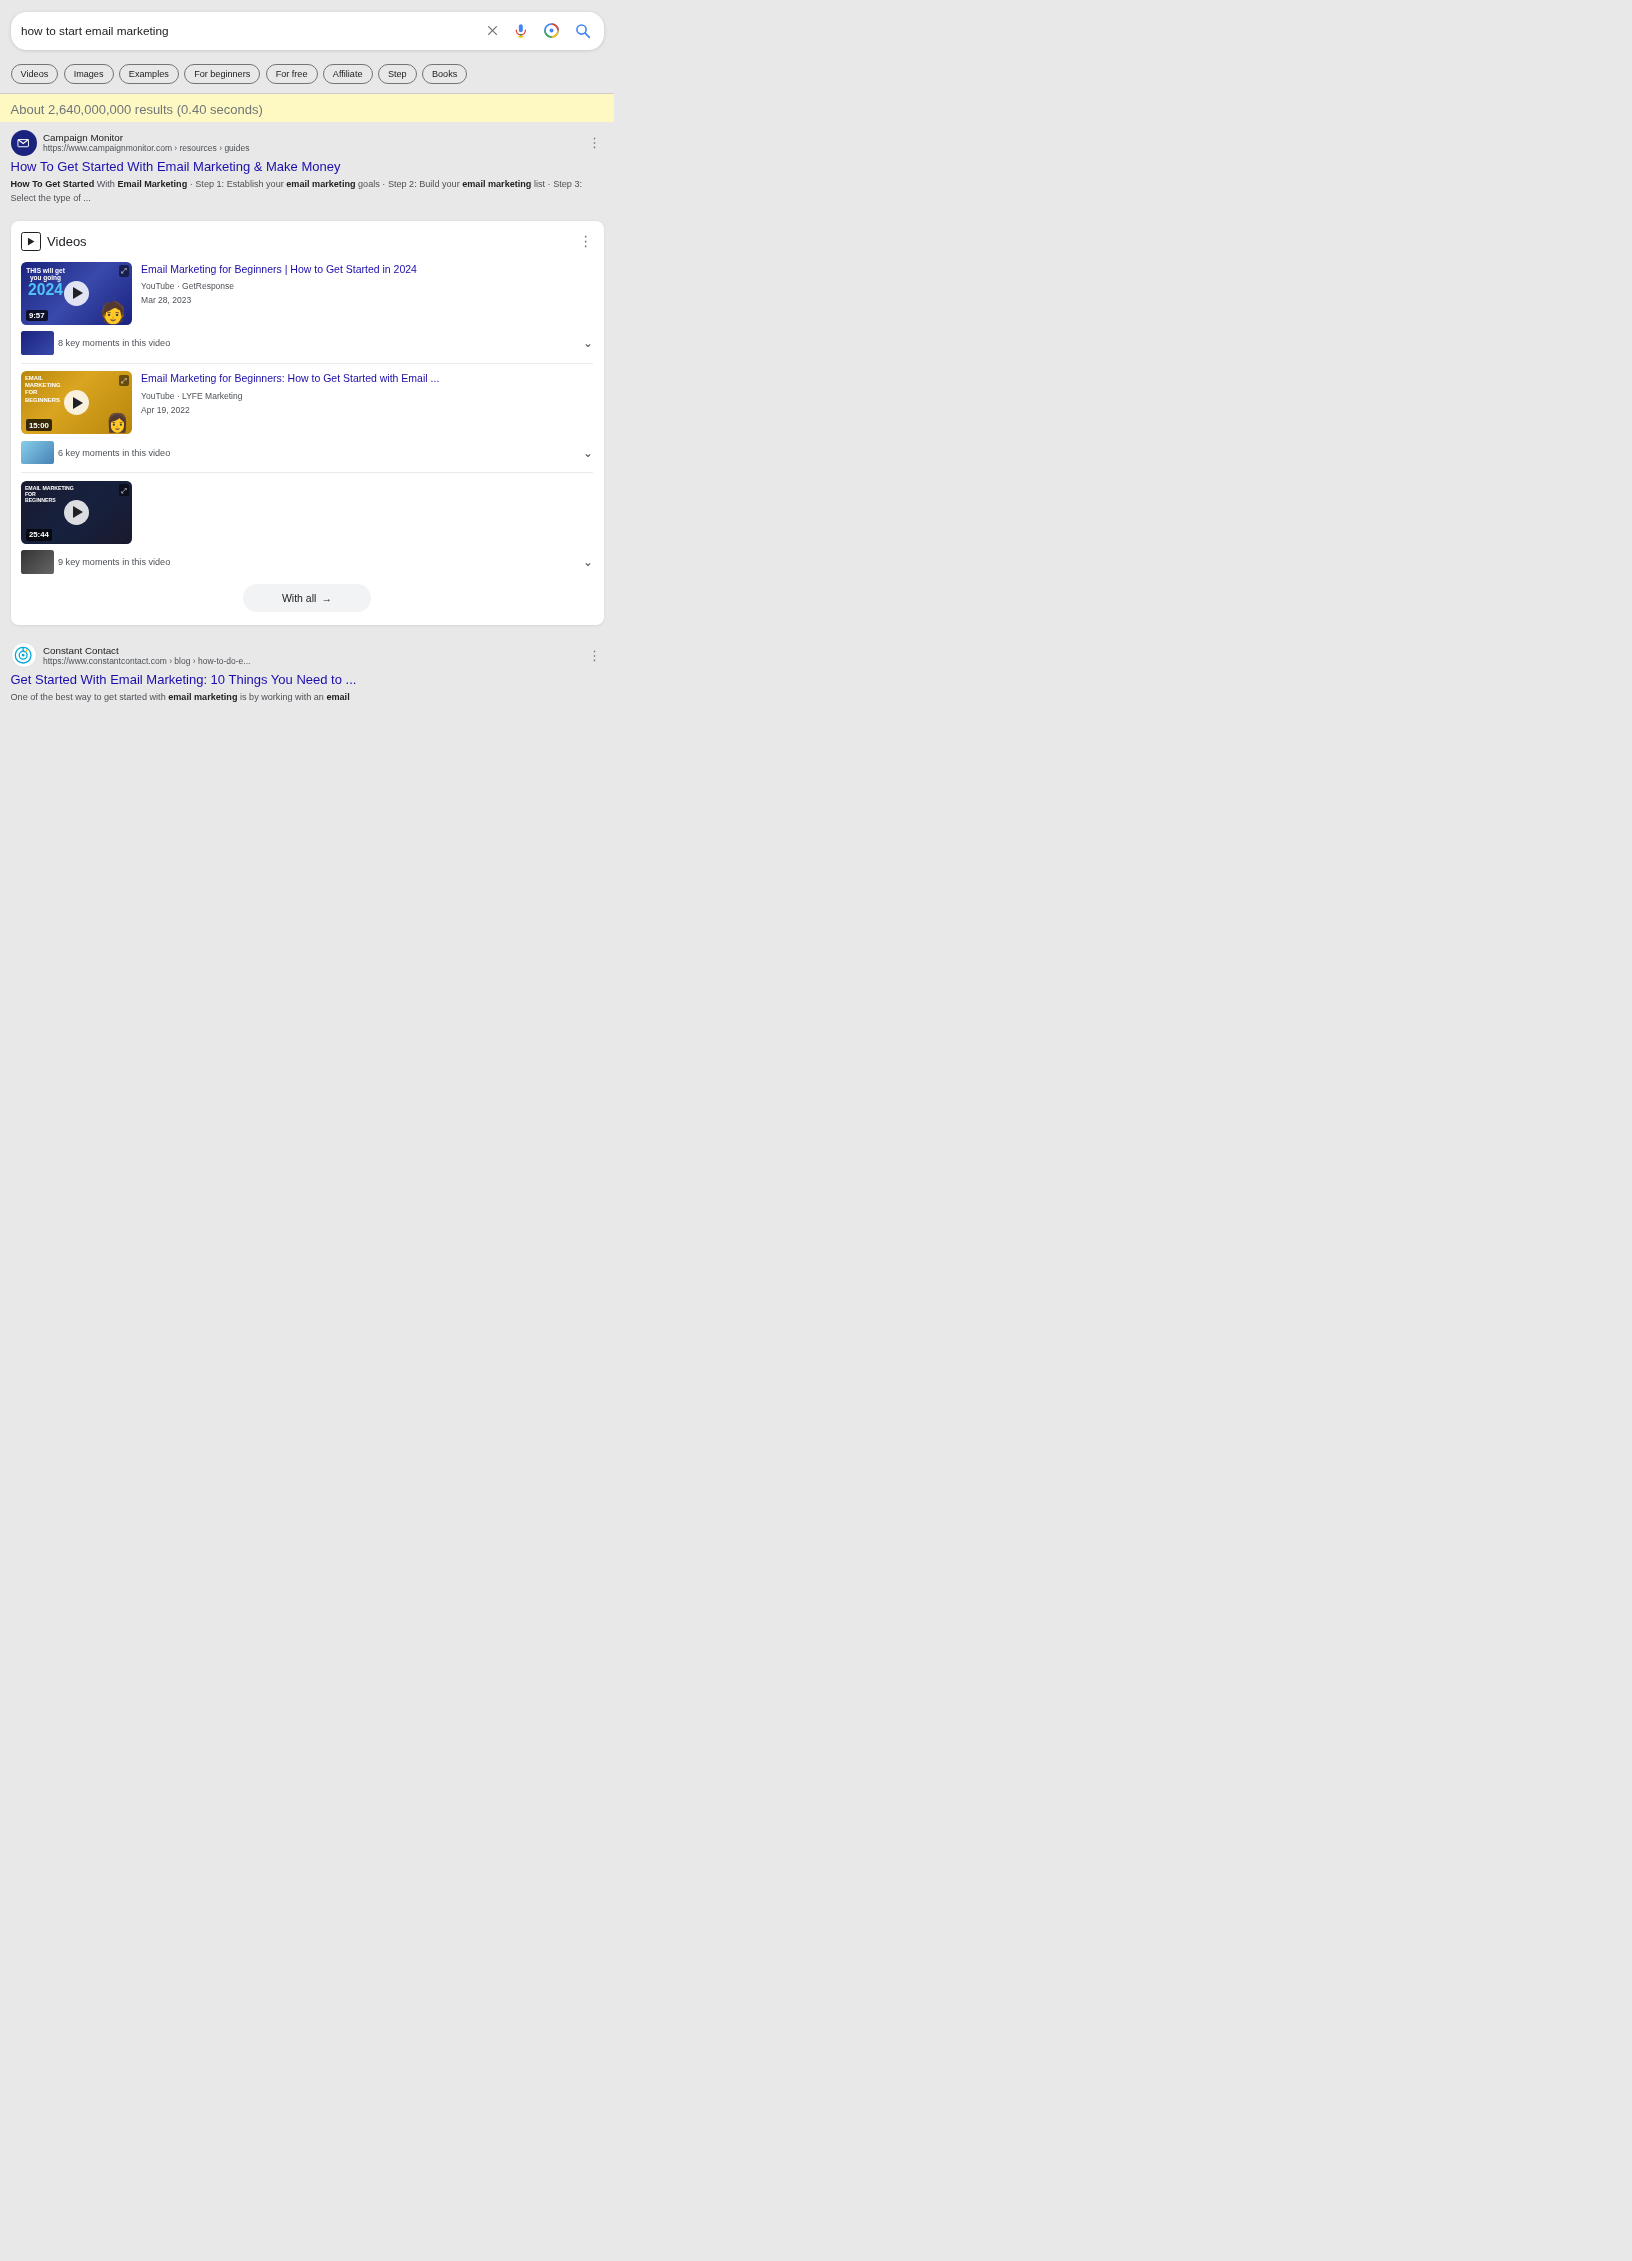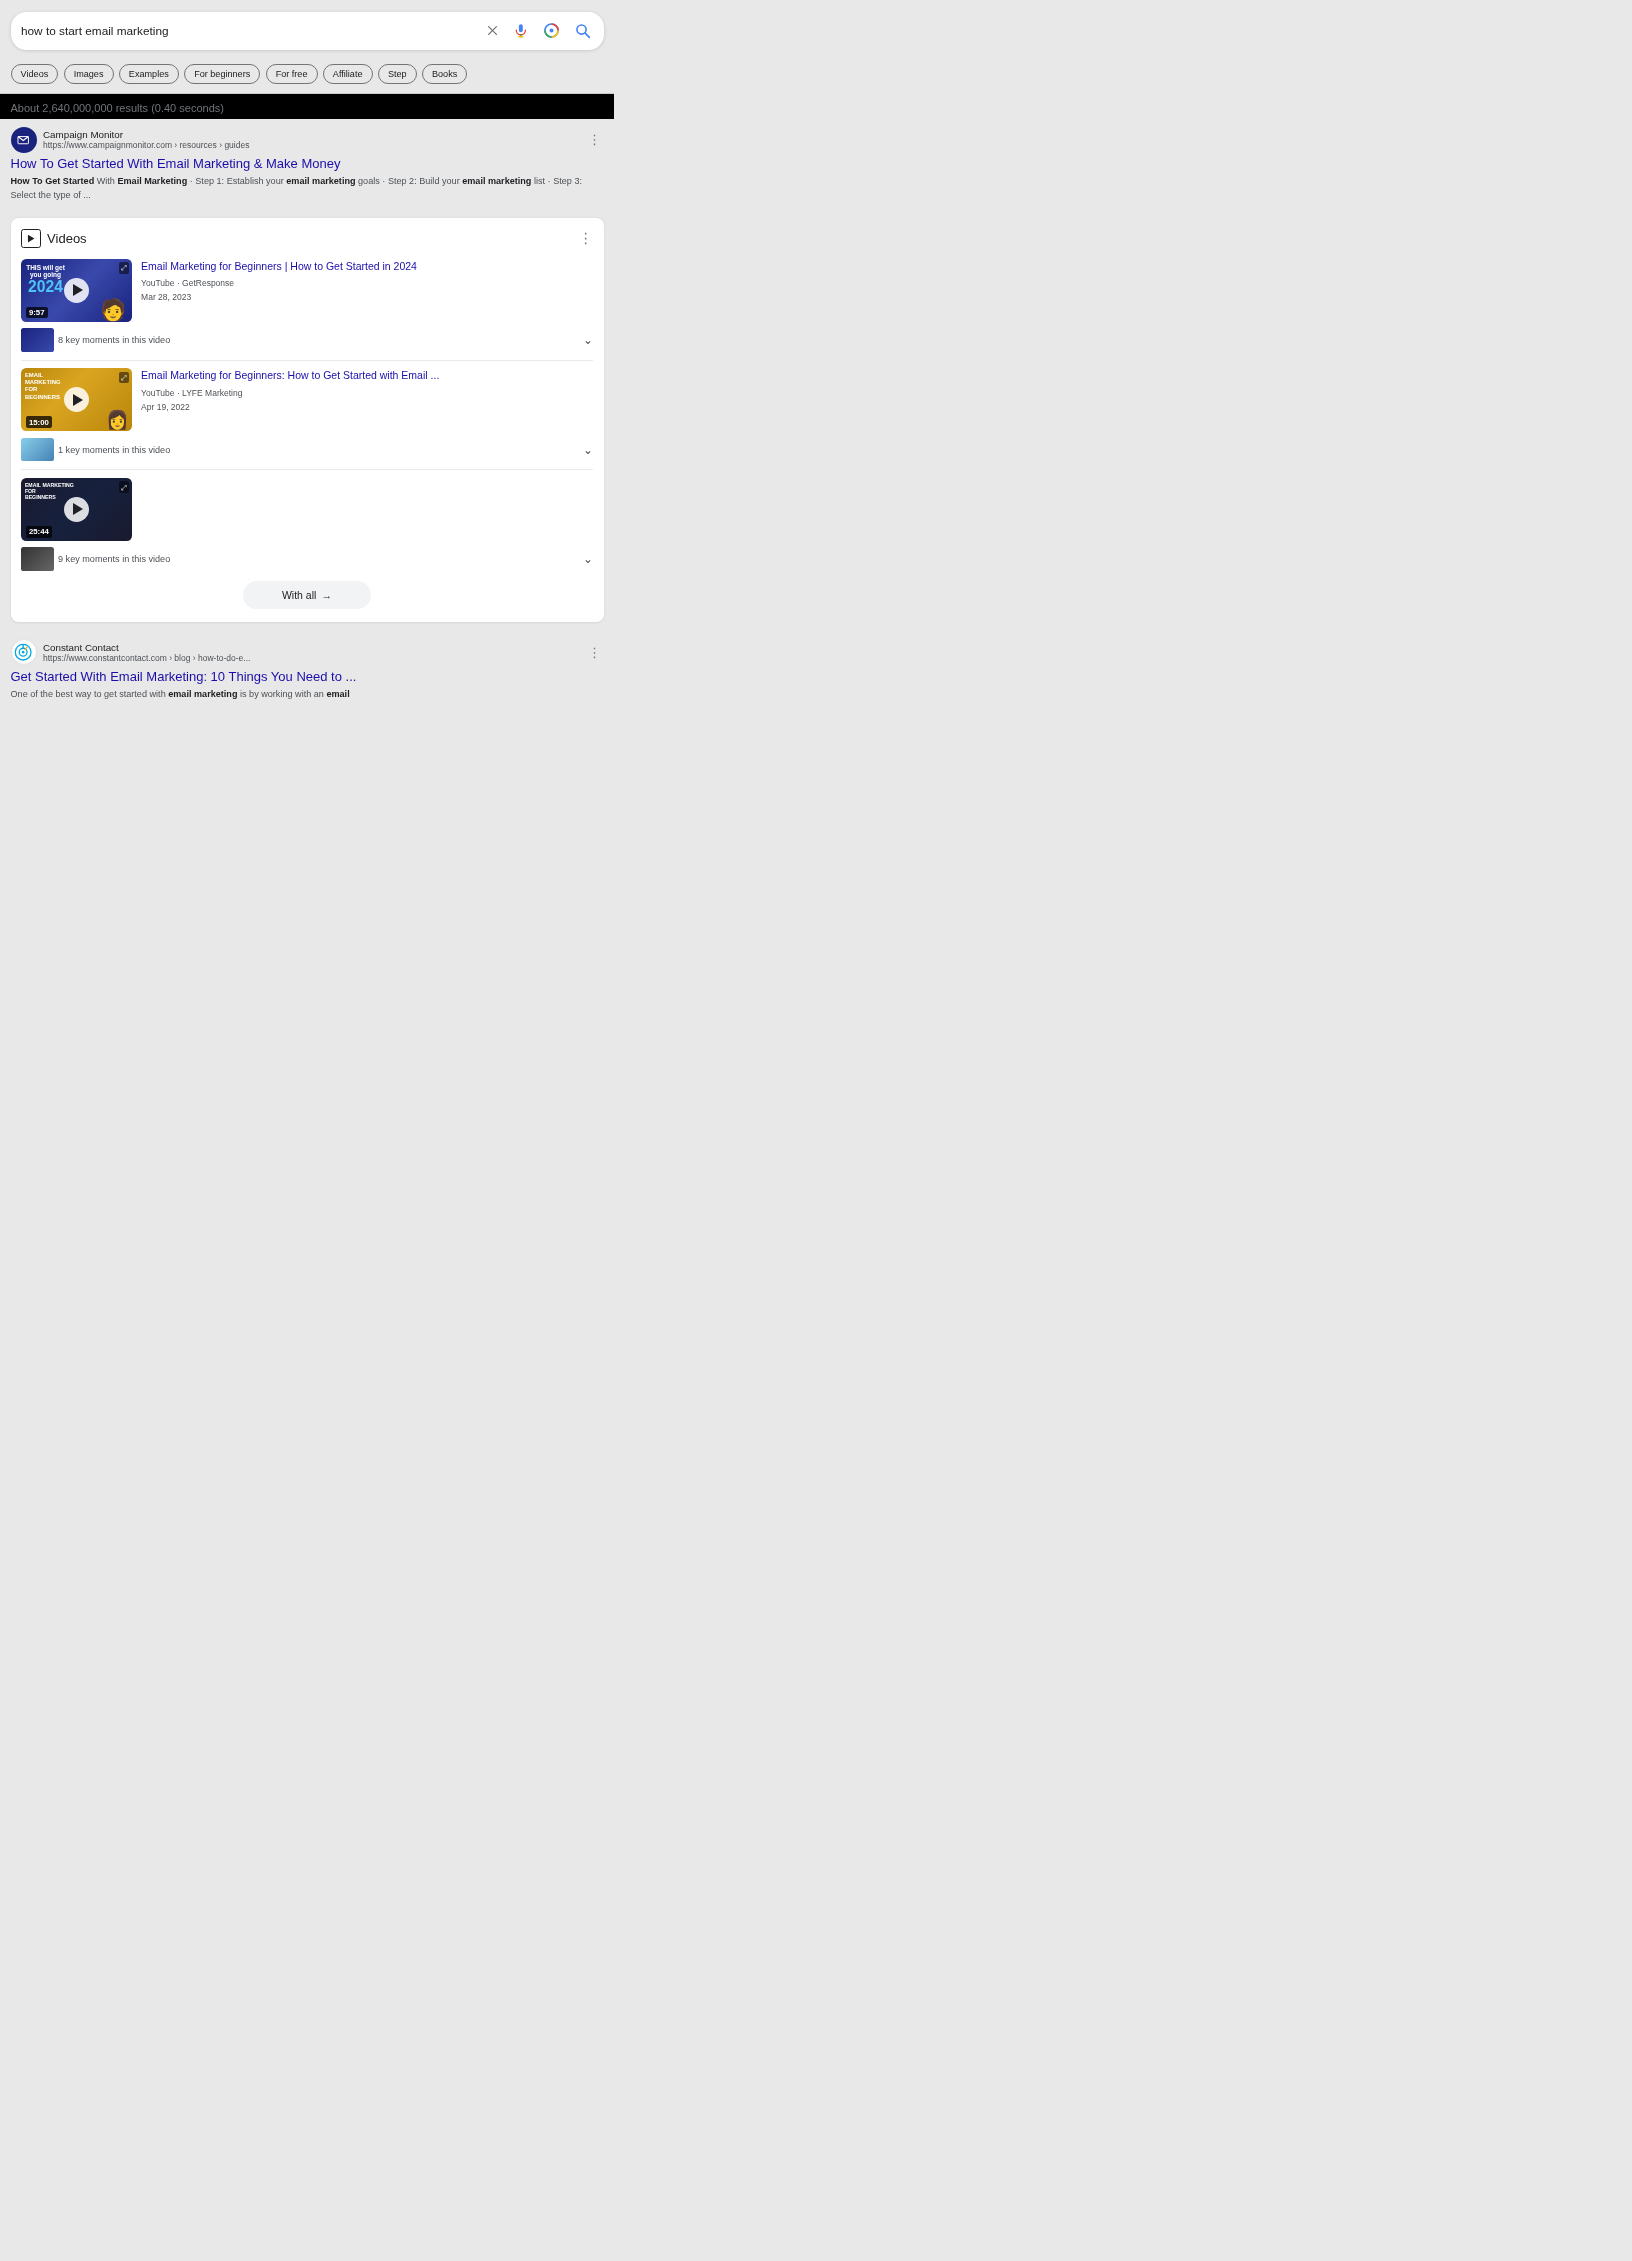--- a/index.html
+++ b/index.html
@@ -68,23 +68,23 @@
       color: #202124;
       background: #e8e8e8;
       white-space: nowrap;
       cursor: pointer;
       user-select: none;
     }
 
     
     .results-count {
       padding: 7.8px 10.5px 5.2px 10.5px;
-      font-size: 11px;
+      font-size: 13px;
       color: #70757a;
-      background: #000000;
+      background: #fef9c3;
     }
 
     
     .search-result {
       padding: 7.8px 10.5px;
       background: #e8e8e8;
     }
     .result-source {
       display: flex;
       align-items: center;
@@ -518,21 +518,21 @@
           <span>YouTube</span>
           <span> · </span>
           <span>LYFE Marketing</span>
           <br>
           <span>Apr 19, 2022</span>
         </div>
       </div>
     </div>
     <div class="key-moments-row">
       <div class="key-moment-thumb km-thumb-2"></div>
-      <div class="key-moments-text">1 key moments in this video</div>
+      <div class="key-moments-text">6 key moments in this video</div>
       <span class="chevron-down">⌄</span>
     </div>
   </div>
 
   <hr class="video-divider">
 
   <div class="video-item">
     <div class="video-main-row">
       <div class="video-thumb thumb-3">
         <div class="thumb-text-3">

